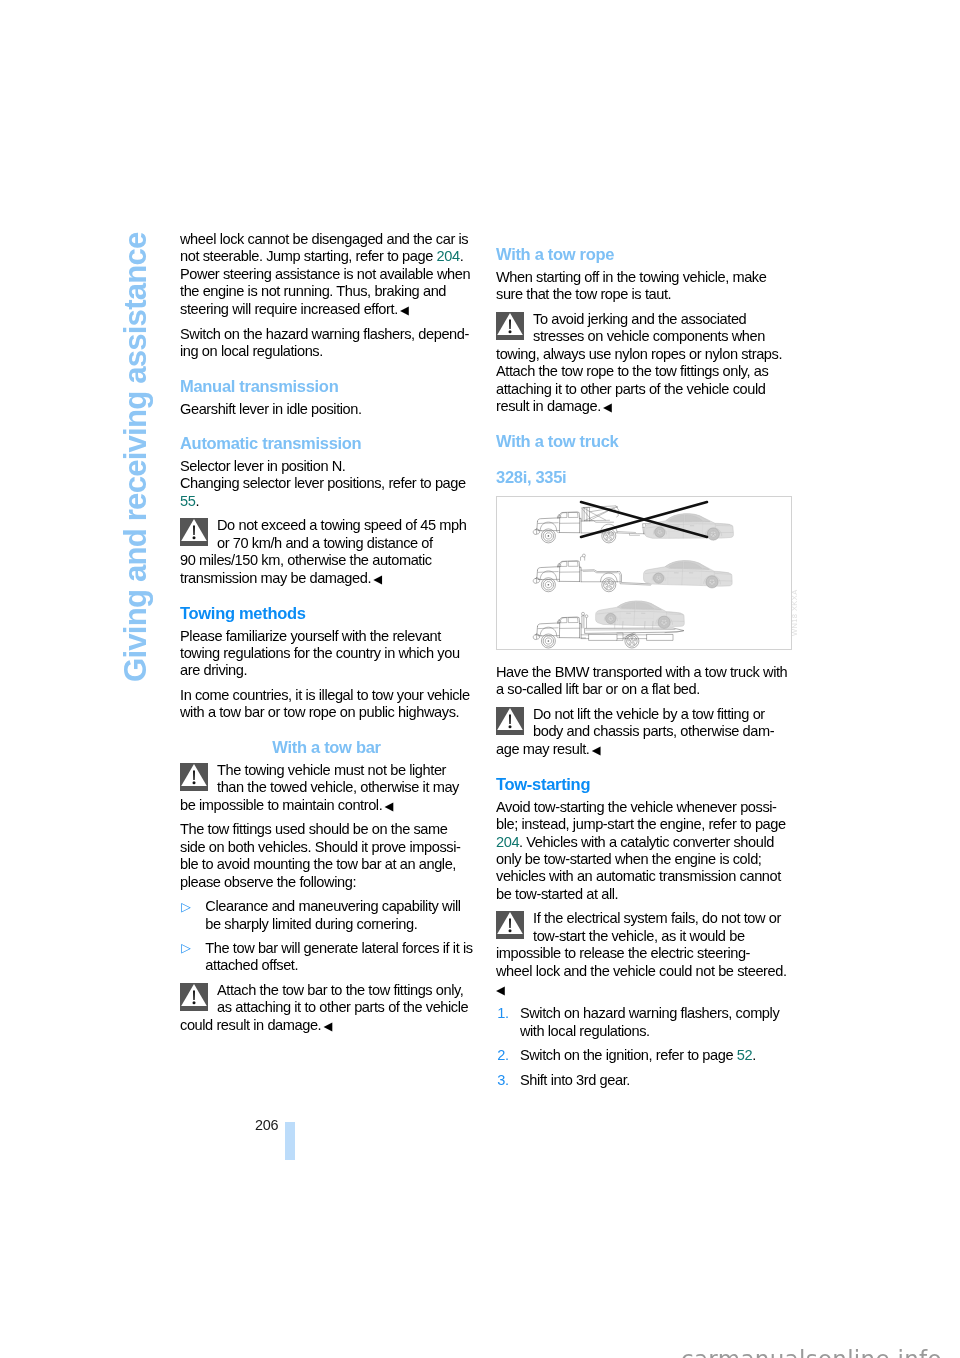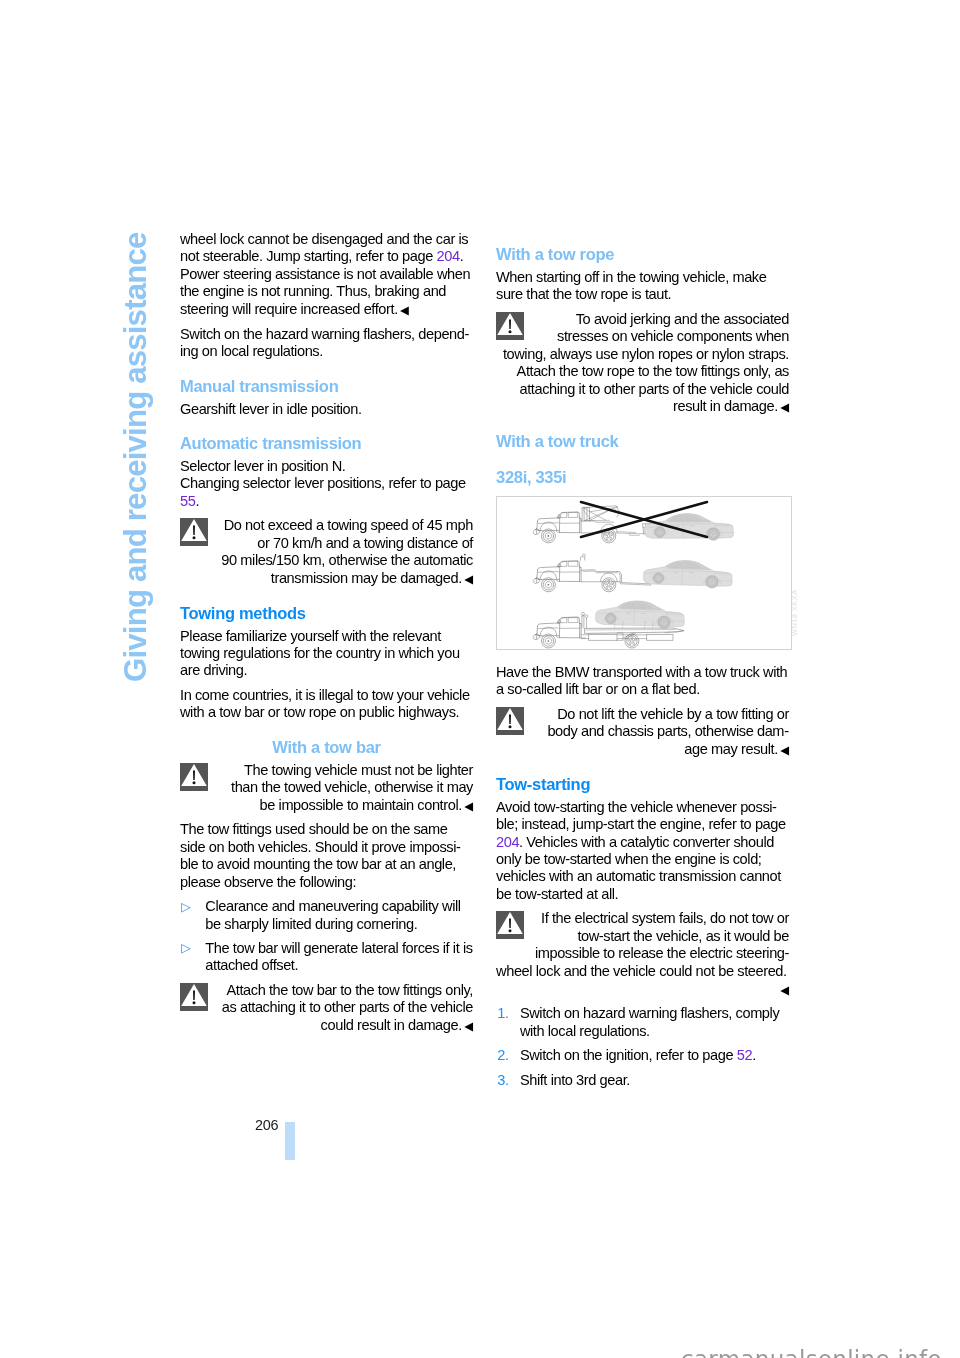--- a/index.html
+++ b/index.html
@@ -19,24 +19,24 @@
   .colL{left:180px;top:231px;width:293px;}
   .colR{left:496px;top:231px;width:293px;}
 
   p{margin:0 0 6.9px 0;}
   .tight{margin-bottom:0;}
   h2{font-size:16.5px;font-weight:bold;color:#0a8cf5;margin:16px 0 5px 0;line-height:19px;letter-spacing:-0.3px;}
   h3{font-size:16.5px;font-weight:bold;color:#7ec0f5;margin:16px 0 5px 0;line-height:19px;letter-spacing:-0.3px;}
   h3.first{margin-top:14px;}
   h3.models{margin-top:16.5px;margin-bottom:3px;}
   h4{font-size:16.5px;font-weight:bold;color:#7ec0f5;margin:16px 0 5px 0;line-height:19px;letter-spacing:-0.3px;text-align:center;}
-  .ref{color:#6d28d9;}
+  .ref{color:#0f766e;}
   .nb{white-space:nowrap;}
 
-  .warn{position:relative;text-align:right;}
+  .warn{position:relative;}
   .warnicon{float:left;width:28px;height:28px;margin:1px 9px 0 0;display:block;}
   .warnicon svg{display:block;}
   .endmark{font-size:11.5px;vertical-align:0.5px;letter-spacing:0;}
 
   ul{margin:0;padding:0;list-style:none;}
   li{position:relative;padding-left:25.3px;margin-bottom:6.9px;}
   li .bullet{position:absolute;left:1.2px;top:0.5px;color:#1f8ff2;font-size:12.5px;line-height:17.45px;}
   ol{margin:0;padding:0;list-style:none;counter-reset:n;}
   ol li{position:relative;padding-left:23.9px;margin-bottom:6.9px;}
   ol li .num{position:absolute;left:1.2px;top:0;color:#1f8ff2;}

